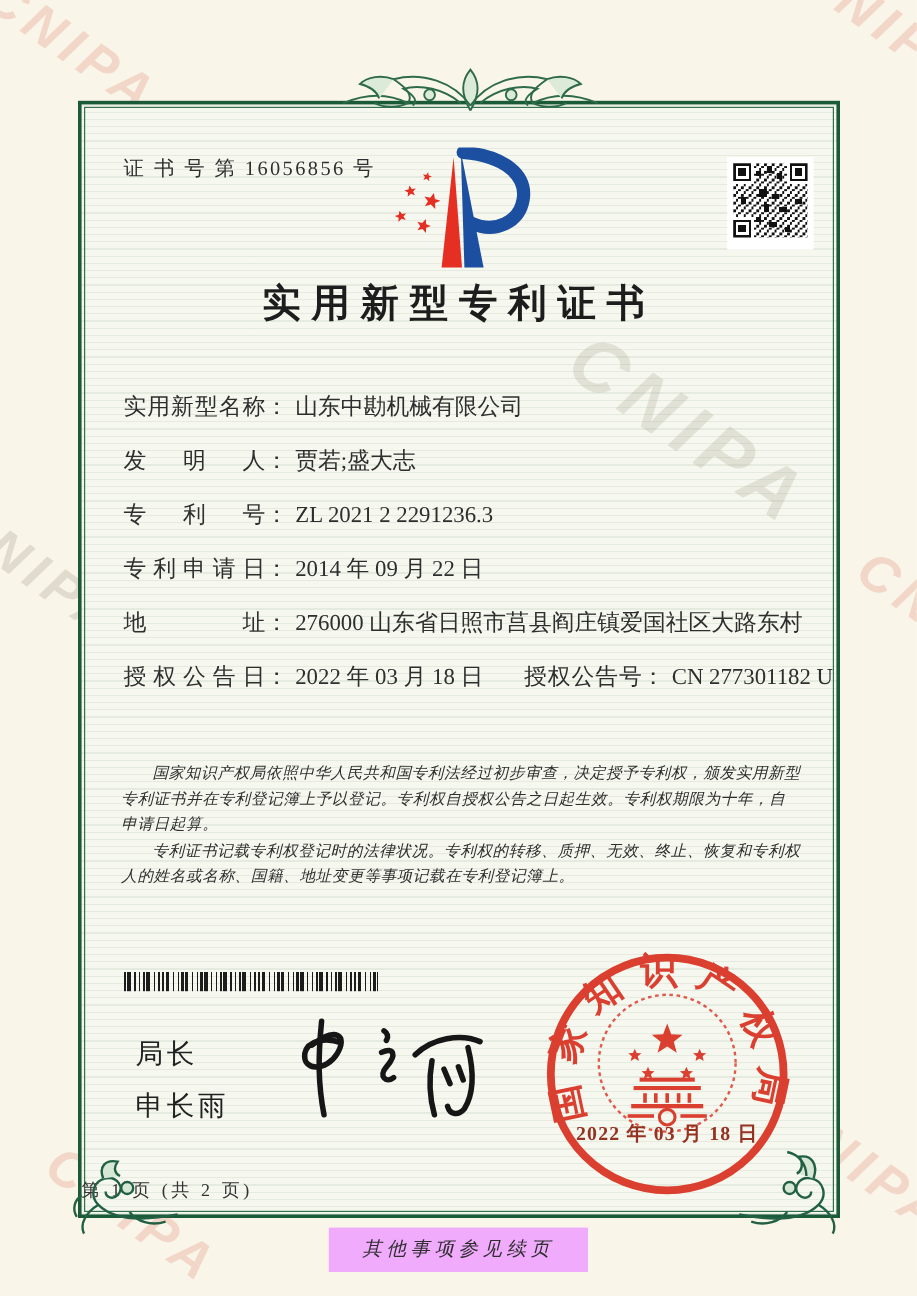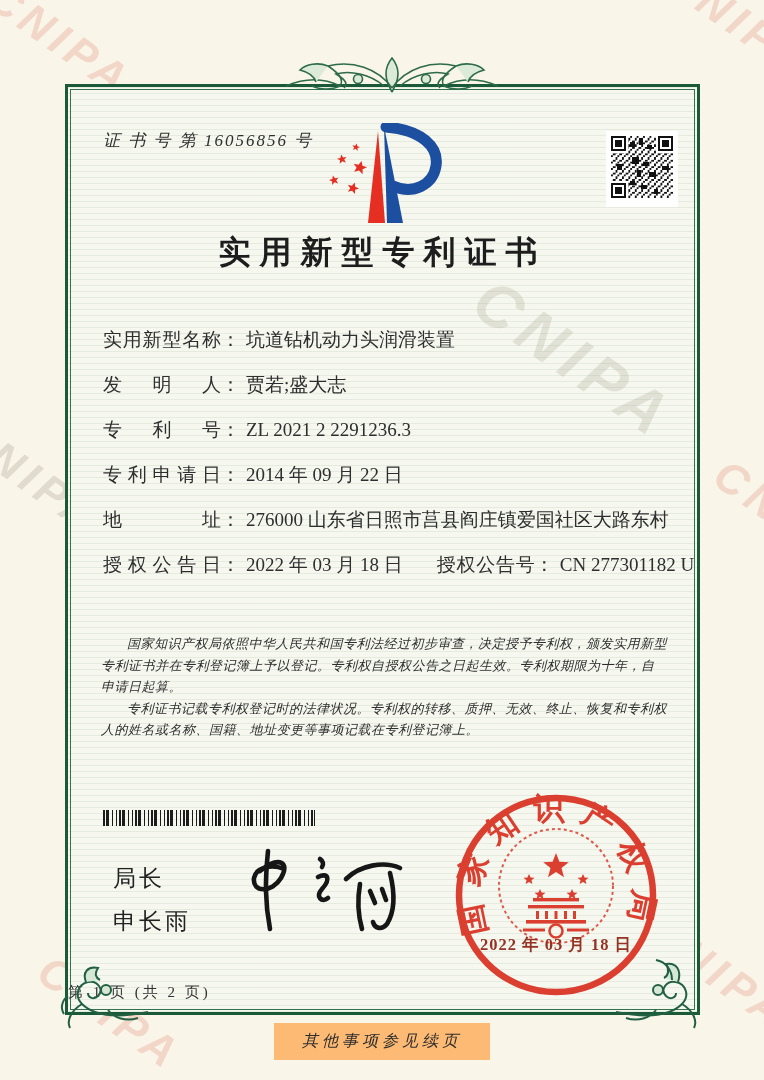--- a/index.html
+++ b/index.html
@@ -30,21 +30,21 @@
         rgba(112,152,116,0.13) 0px, rgba(112,152,116,0.13) 1px,
         rgba(0,0,0,0) 1px, rgba(0,0,0,0) 6px),
       #f6f7ef;
   }
   .frame::before{
     content:"";position:absolute;inset:2px;border:1px solid #35704d;pointer-events:none;
   }
   
   .cert-no{
     position:absolute;left:35px;top:42px;
-    font-size:17px;letter-spacing:2px;color:#2f2f2f;font-style:italic;
+    font-size:17px;letter-spacing:2px;color:#2f2f2f;
   }
   .logo{position:absolute;left:258px;top:36px;}
   .qr{position:absolute;left:538px;top:44px;background:#fff;padding:5px;}
   .doc-title{
     position:absolute;left:0;top:144px;width:100%;text-align:center;
     font-size:32px;font-weight:bold;letter-spacing:9px;color:#1d1d1d;
   }
   
   .fields{position:absolute;left:35px;top:240px;width:575px;}
   .frow{font-size:19px;line-height:26px;margin-bottom:19px;white-space:nowrap;color:#2e2e2e;}
@@ -77,21 +77,21 @@
   .signature{position:absolute;left:160px;top:754px;}
   
   .seal{position:absolute;left:383px;top:703px;opacity:0.94;}
   
   .page-info{
     position:absolute;left:0;top:896px;width:100%;text-align:left;
     font-size:15px;letter-spacing:3px;color:#333;
   }
   .footer-note{
     position:absolute;left:50%;top:1023px;transform:translateX(-50%);
-    background:#fdba74;padding:8px 28px;font-size:16px;letter-spacing:4px;
+    background:#f0abfc;padding:8px 28px;font-size:16px;letter-spacing:4px;
     font-style:italic;color:#2e2e2e;white-space:nowrap;
   }
   .ornament{position:absolute;pointer-events:none;}
 </style>
 </head>
 <body>
 
 <div class="wm wm-pink" style="left:-22px;top:14px;">CNIPA</div>
 <div class="wm wm-pink" style="left:656px;top:-4px;">CNIPA</div>
 <div class="wm wm-gray" style="left:-52px;top:452px;">CNIPA</div>
@@ -161,21 +161,21 @@
           <rect x="24" y="14" width="3" height="2"></rect>
           <rect x="3" y="13" width="2" height="3"></rect>
       </g>
     </svg>
   </div>
 
   <div class="doc-title">实用新型专利证书</div>
 
   <div class="fields">
     <div class="frow">
-      <span class="flabel">实用新型名称</span><span class="colon">：</span><span>坑道钻机动力头润滑装置</span>
+      <span class="flabel">实用新型名称</span><span class="colon">：</span><span>山东中勘机械有限公司</span>
     </div>
     <div class="frow">
       <span class="flabel">发明人</span><span class="colon">：</span><span>贾若;盛大志</span>
     </div>
     <div class="frow">
       <span class="flabel">专利号</span><span class="colon">：</span><span>ZL 2021 2 2291236.3</span>
     </div>
     <div class="frow">
       <span class="flabel">专利申请日</span><span class="colon">：</span><span>2014 年 09 月 22 日</span>
     </div>

